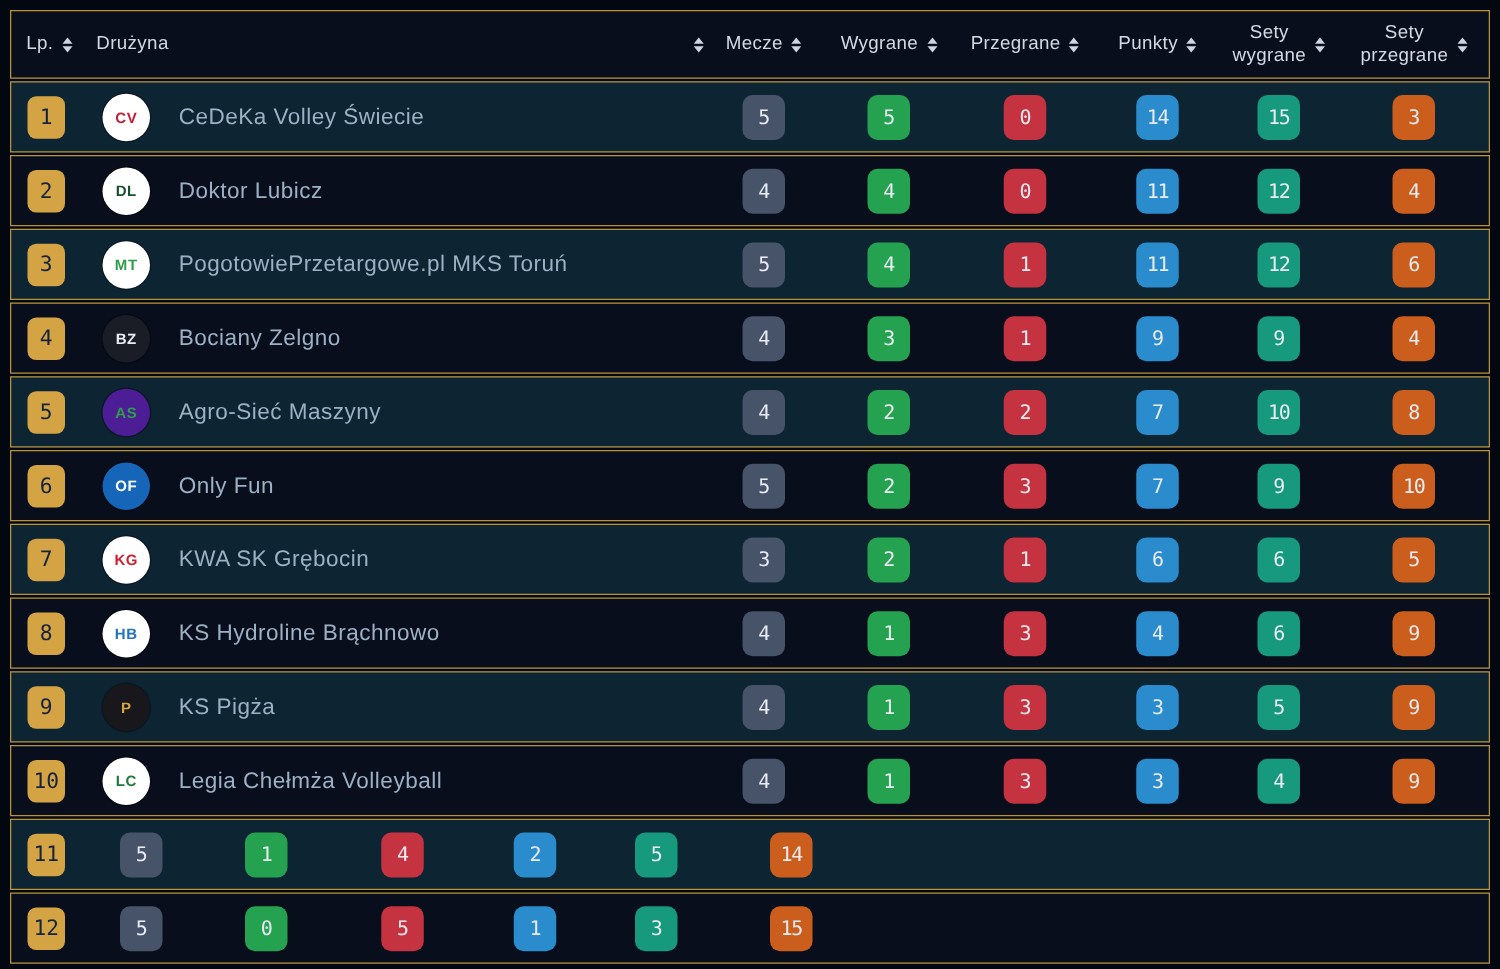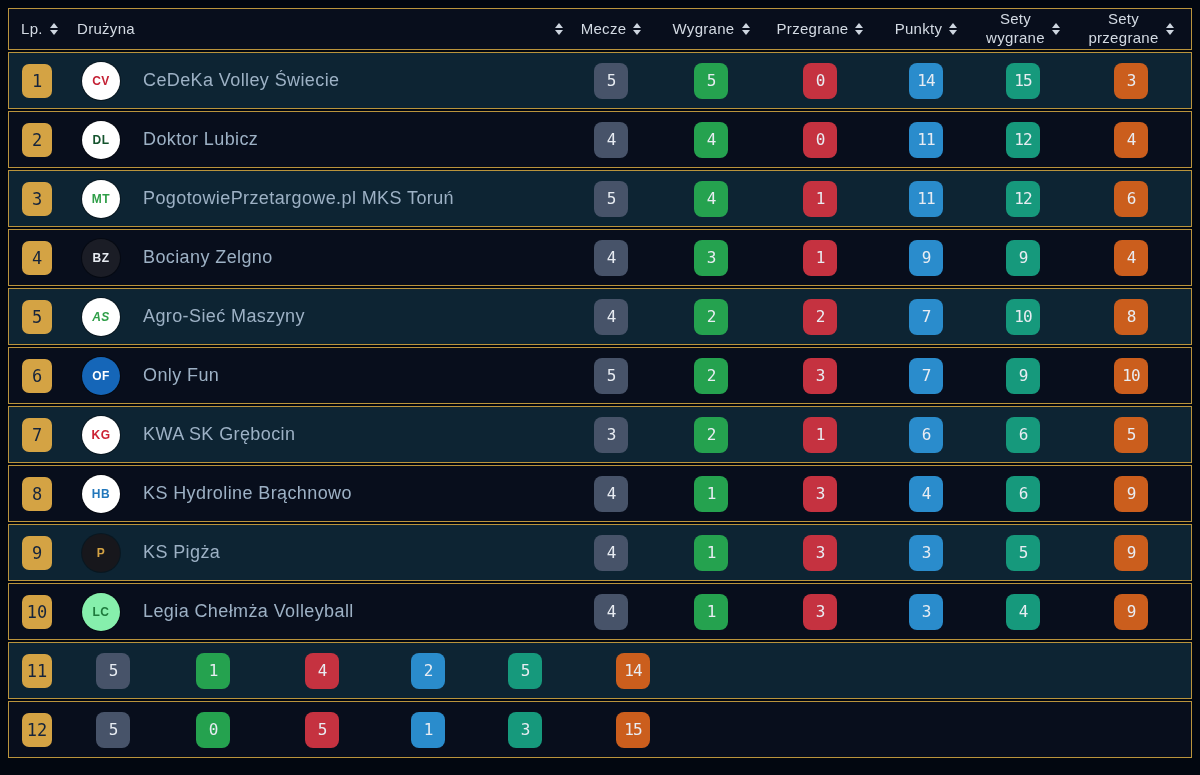--- a/index.html
+++ b/index.html
@@ -8,21 +8,21 @@
     background:#020710;
     font-family:"Liberation Sans",sans-serif;
     overflow:hidden;
   }
   .wrap{padding:8px 8px 0 8px;}
   .hdr,.row{
     display:flex;align-items:center;
     border:1px solid #ba943c;
     box-sizing:border-box;
   }
-  .hdr{height:42px;background:#080e1c;}
+  .hdr{height:55px;background:#080e1c;}
   .row{height:57px;margin-top:2px;}
   .row.odd{background:#0d2433;}
   .row.even{background:#080e1c;}
 
   
   .c-lp{width:56px;flex:0 0 auto;display:flex;align-items:center;}
   .c-team{flex:1 1 auto;display:flex;align-items:center;min-width:0;}
   .c-num{flex:0 0 auto;display:flex;align-items:center;justify-content:center;}
   .c-mecze{width:96px;}
   .c-wygrane{width:104px;}
@@ -245,21 +245,21 @@
     <div class="c-num c-sprzegrane">
       <span class="nbadge" style="background: rgb(203, 94, 29);">4</span>
     </div>
   </div>
 
   <div class="row odd" style="background: rgb(13, 36, 51);">
     <div class="c-lp">
       <span class="pos" style="background: rgb(212, 163, 68); color: rgb(21, 36, 60);">5</span>
     </div>
     <div class="c-team">
-      <span class="logo" style="background: #ffffff; color: rgb(47, 158, 72); font-style: italic;">AS</span>
+      <span class="logo" style="background: #4c1d95; color: rgb(47, 158, 72);">AS</span>
       <span class="tname">Agro-Sieć Maszyny</span>
     </div>
     <div class="c-num c-mecze">
       <span class="nbadge" style="background: rgb(71, 83, 105);">4</span>
     </div>
     <div class="c-num c-wygrane">
       <span class="nbadge" style="background: rgb(37, 162, 79);">2</span>
     </div>
     <div class="c-num c-przegrane">
       <span class="nbadge" style="background: rgb(197, 50, 64);">2</span>
@@ -385,21 +385,21 @@
     <div class="c-num c-sprzegrane">
       <span class="nbadge" style="background: rgb(203, 94, 29);">9</span>
     </div>
   </div>
 
   <div class="row even" style="background: rgb(8, 14, 28);">
     <div class="c-lp">
       <span class="pos" style="background: rgb(212, 163, 68); color: rgb(21, 36, 60);">10</span>
     </div>
     <div class="c-team">
-      <span class="logo" style="background: #86efac; color: rgb(31, 122, 61);">LC</span>
+      <span class="logo" style="background: #ffffff; color: rgb(31, 122, 61);">LC</span>
       <span class="tname">Legia Chełmża Volleyball</span>
     </div>
     <div class="c-num c-mecze">
       <span class="nbadge" style="background: rgb(71, 83, 105);">4</span>
     </div>
     <div class="c-num c-wygrane">
       <span class="nbadge" style="background: rgb(37, 162, 79);">1</span>
     </div>
     <div class="c-num c-przegrane">
       <span class="nbadge" style="background: rgb(197, 50, 64);">3</span>

